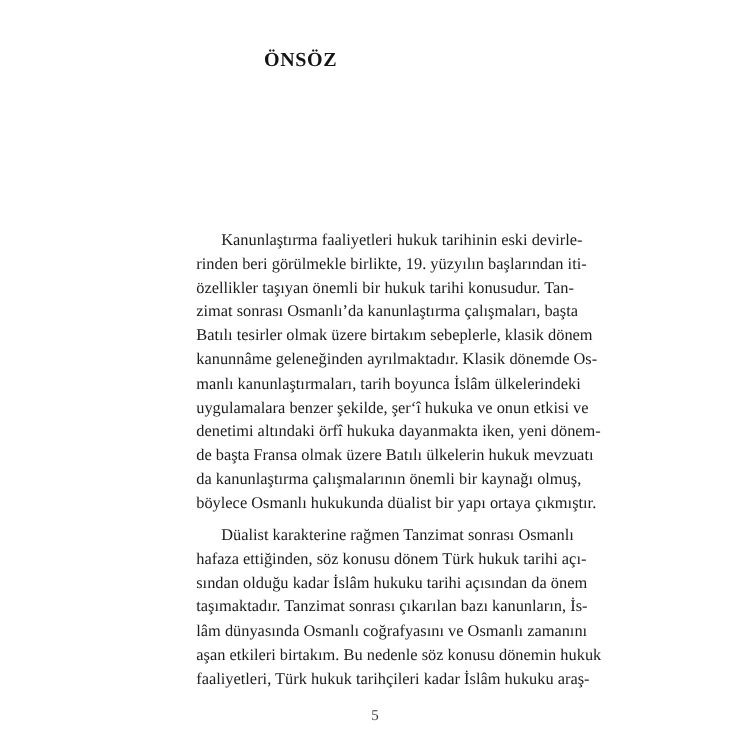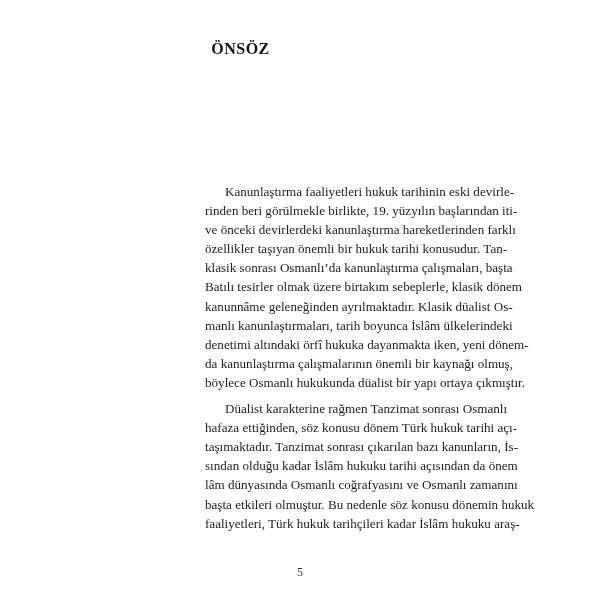--- a/index.html
+++ b/index.html
@@ -42,21 +42,20 @@
       font-size: 13.1px;
       line-height: 19.1px;
       text-align: justify;
       hyphens: manual;
     }
     .line {
       display: block;
       text-align: justify;
       text-align-last: justify;
       white-space: nowrap;
-      margin-left: 48px;
     }
     .line.last {
       text-align-last: left;
     }
     .line.first {
       text-indent: 20px;
     }
     .page-number {
       position: absolute;
       top: 565px;
@@ -70,36 +69,37 @@
 </head>
 <body>
 
 <div class="page">
   <div class="title">ÖNSÖZ</div>
 
   <div class="body-text">
     <div class="paragraph">
       <span class="line first">Kanunlaştırma faaliyetleri hukuk tarihinin eski devirle-</span>
       <span class="line">rinden beri görülmekle birlikte, 19. yüzyılın başlarından iti-</span>
-      <span class="line">ve önceki devirlerdeki kanunlaştırma hareketlerinden farklı</span>
       <span class="line">özellikler taşıyan önemli bir hukuk tarihi konusudur. Tan-</span>
-      <span class="line">klasik sonrası Osmanlı’da kanunlaştırma çalışmaları, başta</span>
+      <span class="line">zimat sonrası Osmanlı’da kanunlaştırma çalışmaları, başta</span>
       <span class="line">Batılı tesirler olmak üzere birtakım sebeplerle, klasik dönem</span>
-      <span class="line">kanunnâme geleneğinden ayrılmaktadır. Klasik düalist Os-</span>
+      <span class="line">kanunnâme geleneğinden ayrılmaktadır. Klasik dönemde Os-</span>
       <span class="line">manlı kanunlaştırmaları, tarih boyunca İslâm ülkelerindeki</span>
+      <span class="line">uygulamalara benzer şekilde, şer‘î hukuka ve onun etkisi ve</span>
       <span class="line">denetimi altındaki örfî hukuka dayanmakta iken, yeni dönem-</span>
+      <span class="line">de başta Fransa olmak üzere Batılı ülkelerin hukuk mevzuatı</span>
       <span class="line">da kanunlaştırma çalışmalarının önemli bir kaynağı olmuş,</span>
       <span class="line last">böylece Osmanlı hukukunda düalist bir yapı ortaya çıkmıştır.</span>
     </div>
     <div class="paragraph" style="margin-top:7px;">
       <span class="line first">Düalist karakterine rağmen Tanzimat sonrası Osmanlı</span>
       <span class="line">hafaza ettiğinden, söz konusu dönem Türk hukuk tarihi açı-</span>
+      <span class="line">sından olduğu kadar İslâm hukuku tarihi açısından da önem</span>
       <span class="line">taşımaktadır. Tanzimat sonrası çıkarılan bazı kanunların, İs-</span>
-      <span class="line">sından olduğu kadar İslâm hukuku tarihi açısından da önem</span>
       <span class="line">lâm dünyasında Osmanlı coğrafyasını ve Osmanlı zamanını</span>
-      <span class="line">başta etkileri olmuştur. Bu nedenle söz konusu dönemin hukuk</span>
+      <span class="line">aşan etkileri birtakım. Bu nedenle söz konusu dönemin hukuk</span>
       <span class="line">faaliyetleri, Türk hukuk tarihçileri kadar İslâm hukuku araş-</span>
 
     </div>
   </div>
 
   <div class="page-number">5</div>
 </div>
 
 </body></html>

